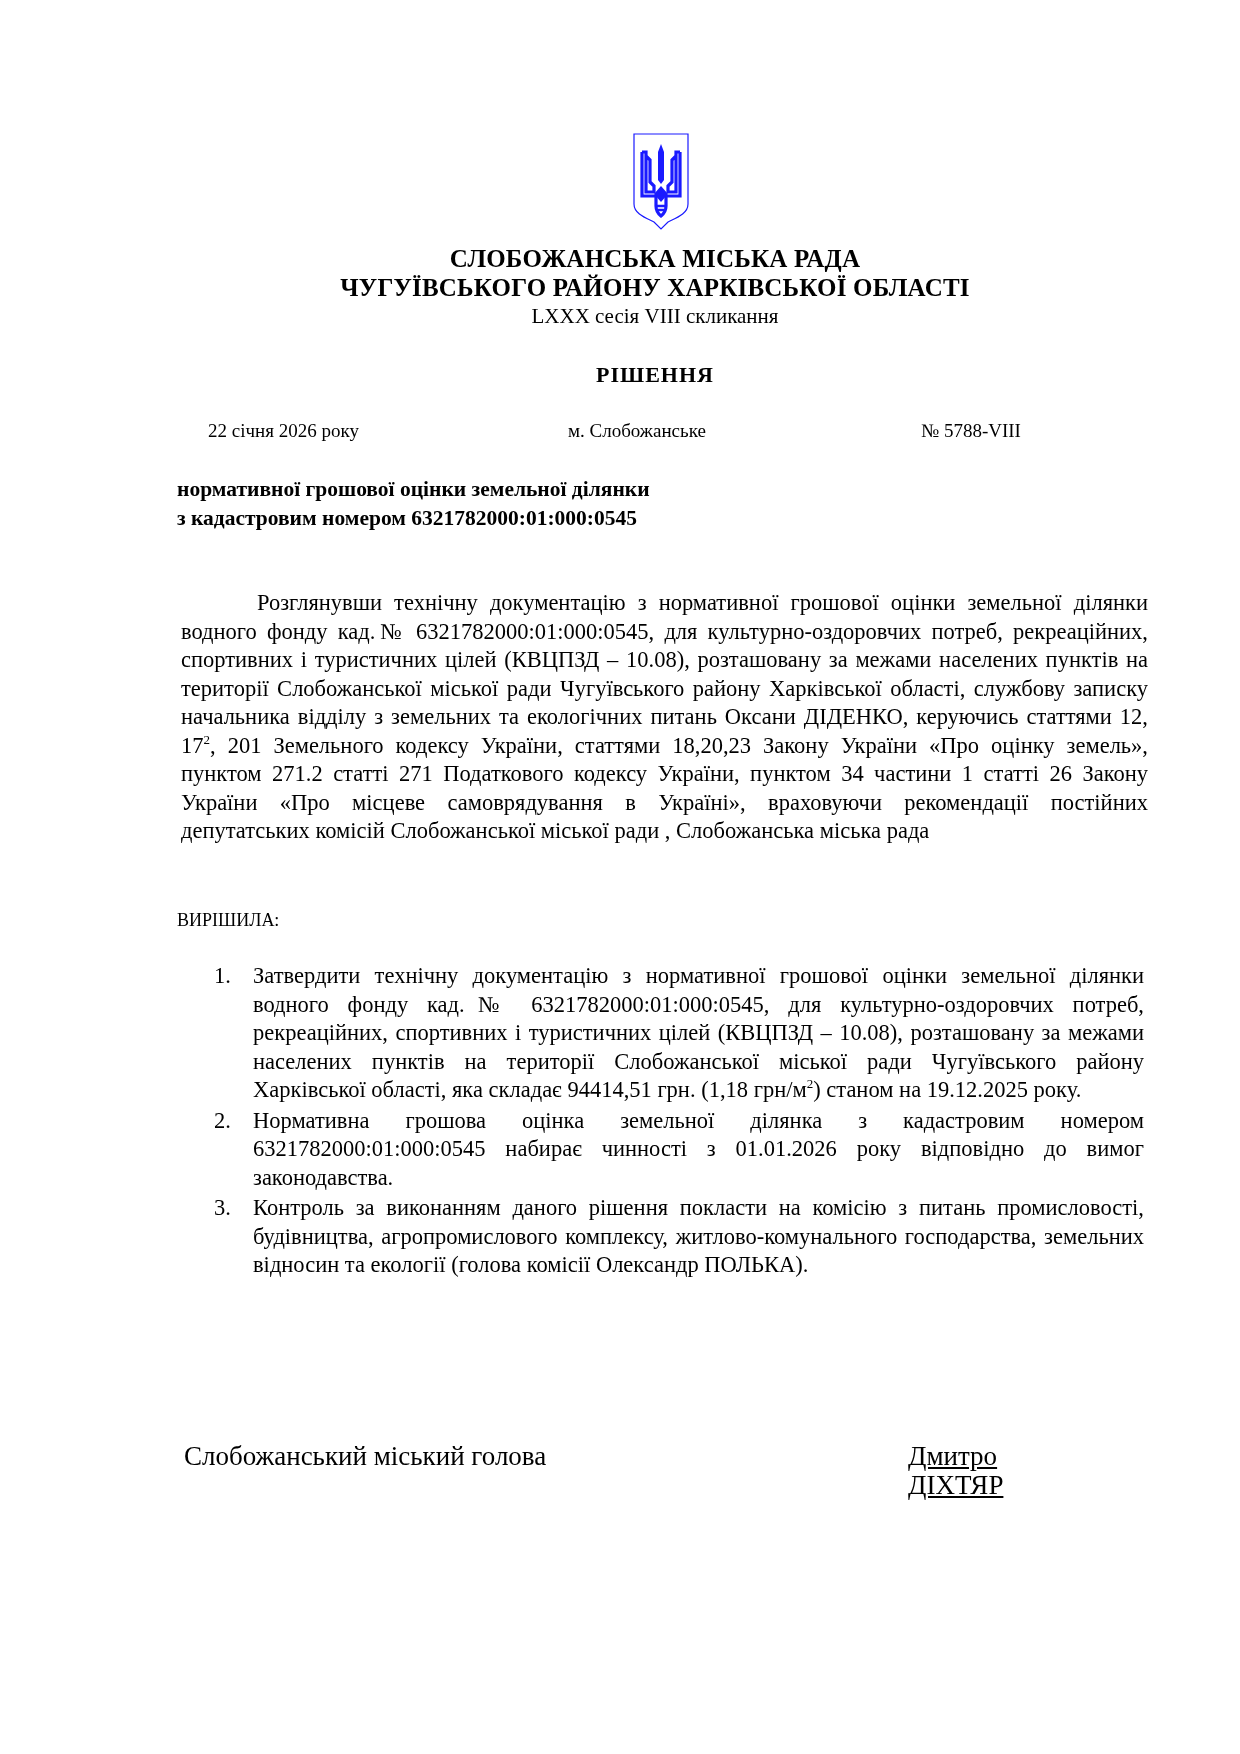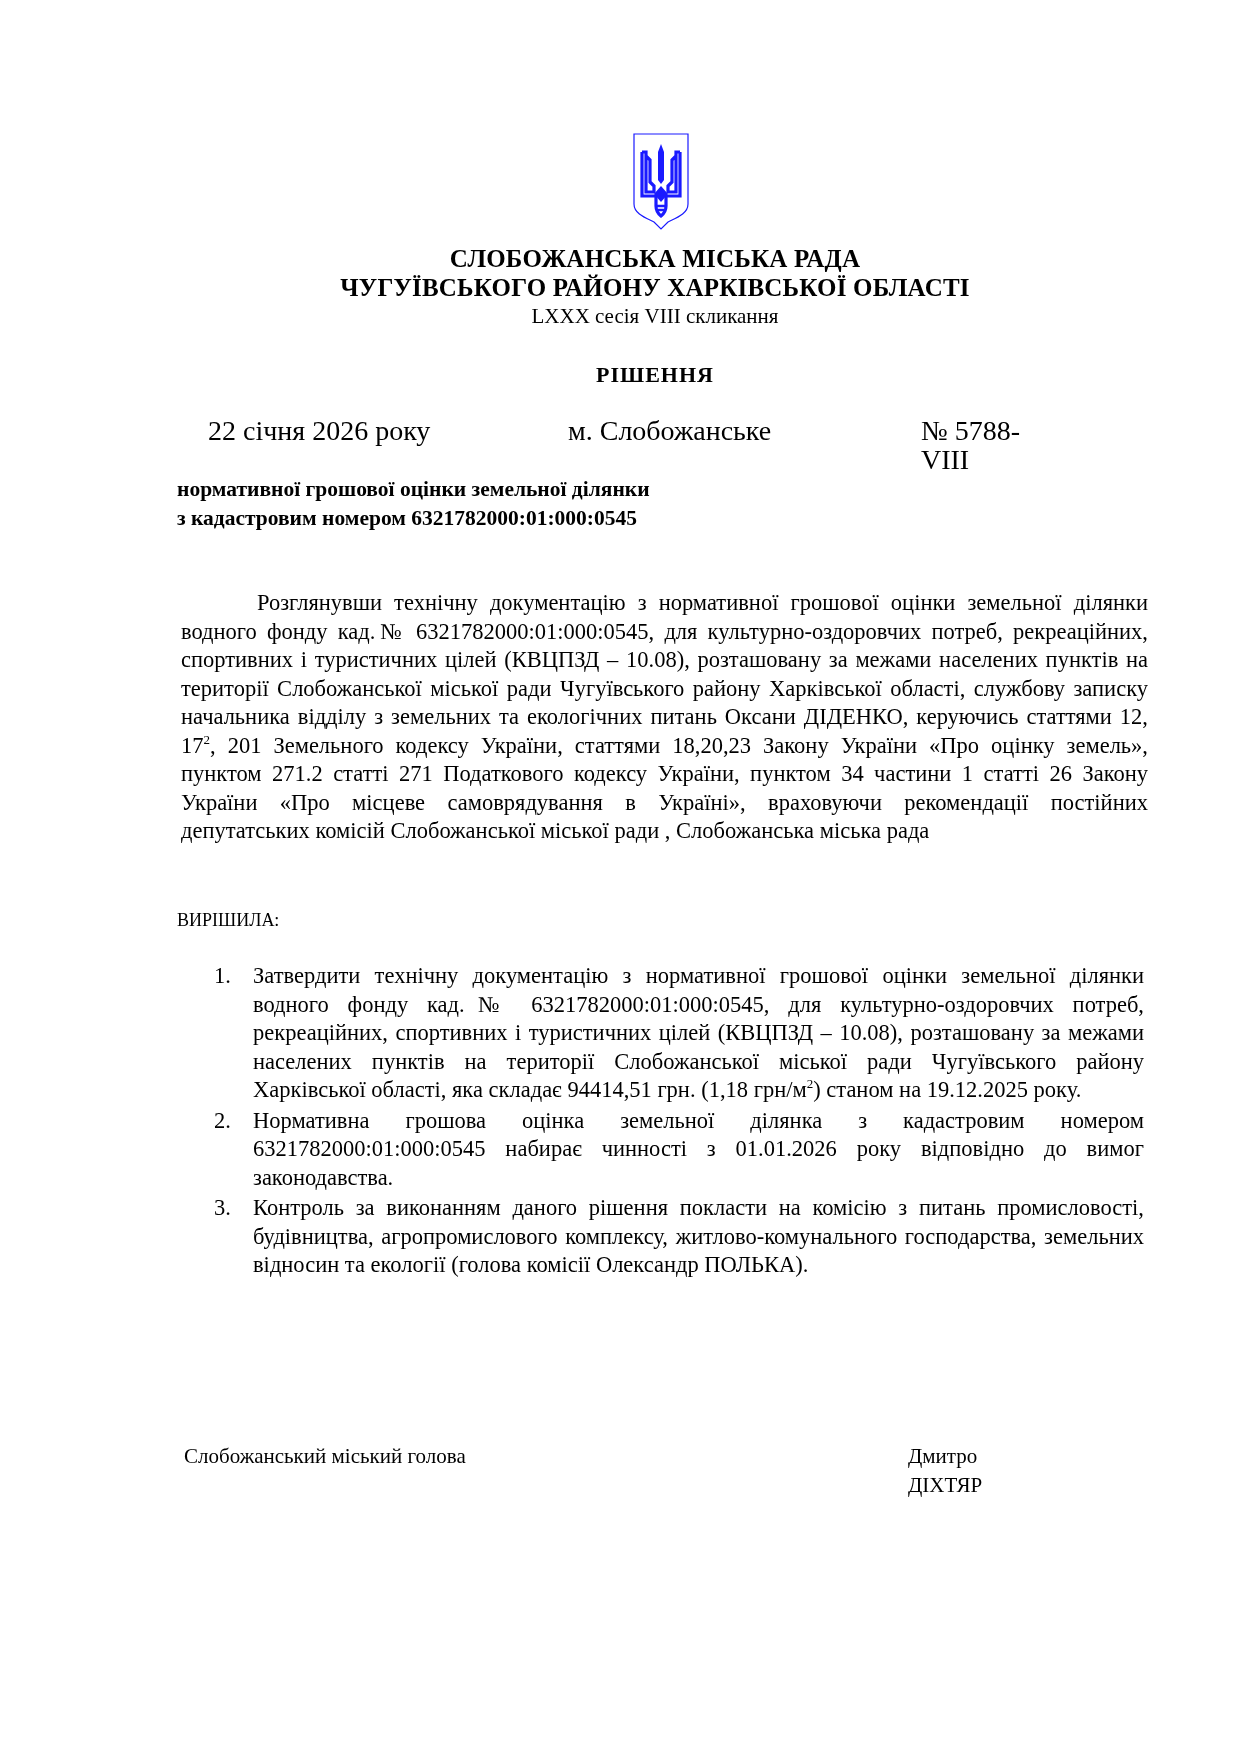--- a/index.html
+++ b/index.html
@@ -53,21 +53,21 @@
       top: 350px;
       width: 1310px;
       text-align: center;
       font-weight: bold;
       font-size: 22px;
       letter-spacing: 1px;
     }
     .meta-row {
       position: absolute;
       top: 404px;
-      font-size: 28px;
+      font-size: 19px;
       line-height: 29px;
     }
     .meta-date { left: 208px; }
     .meta-place { left: 568px; }
     .meta-number { left: 921px; }
     .subject {
       position: absolute;
       left: 177px;
       top: 463px;
       width: 600px;
@@ -116,25 +116,25 @@
       top: 0;
     }
     sup {
       font-size: 13px;
       line-height: 0;
       vertical-align: 9px;
     }
     .signature-row {
       position: absolute;
       top: 1430px;
-      font-size: 21px;
+      font-size: 27px;
       line-height: 29px;
     }
     .signature-title { left: 184px; }
-    .signature-name { left: 908px; }
+    .signature-name { left: 908px; text-decoration: underline; }
   </style>
 </head>
 <body>
 
 <div class="page">
 
   <div class="emblem">
     <svg width="58" height="100" viewBox="0 0 58 100" xmlns="http://www.w3.org/2000/svg">
       <path d="M2 2 H56 V72 C56 82 44 86 36 90 L29 97 L22 90 C14 86 2 82 2 72 Z" fill="none" stroke="#1a1aff" stroke-width="1.2"></path>
       <path d="M29 12 L32 20 L32 48 L29 52 L26 48 L26 20 Z" fill="#1a1aff"></path>

